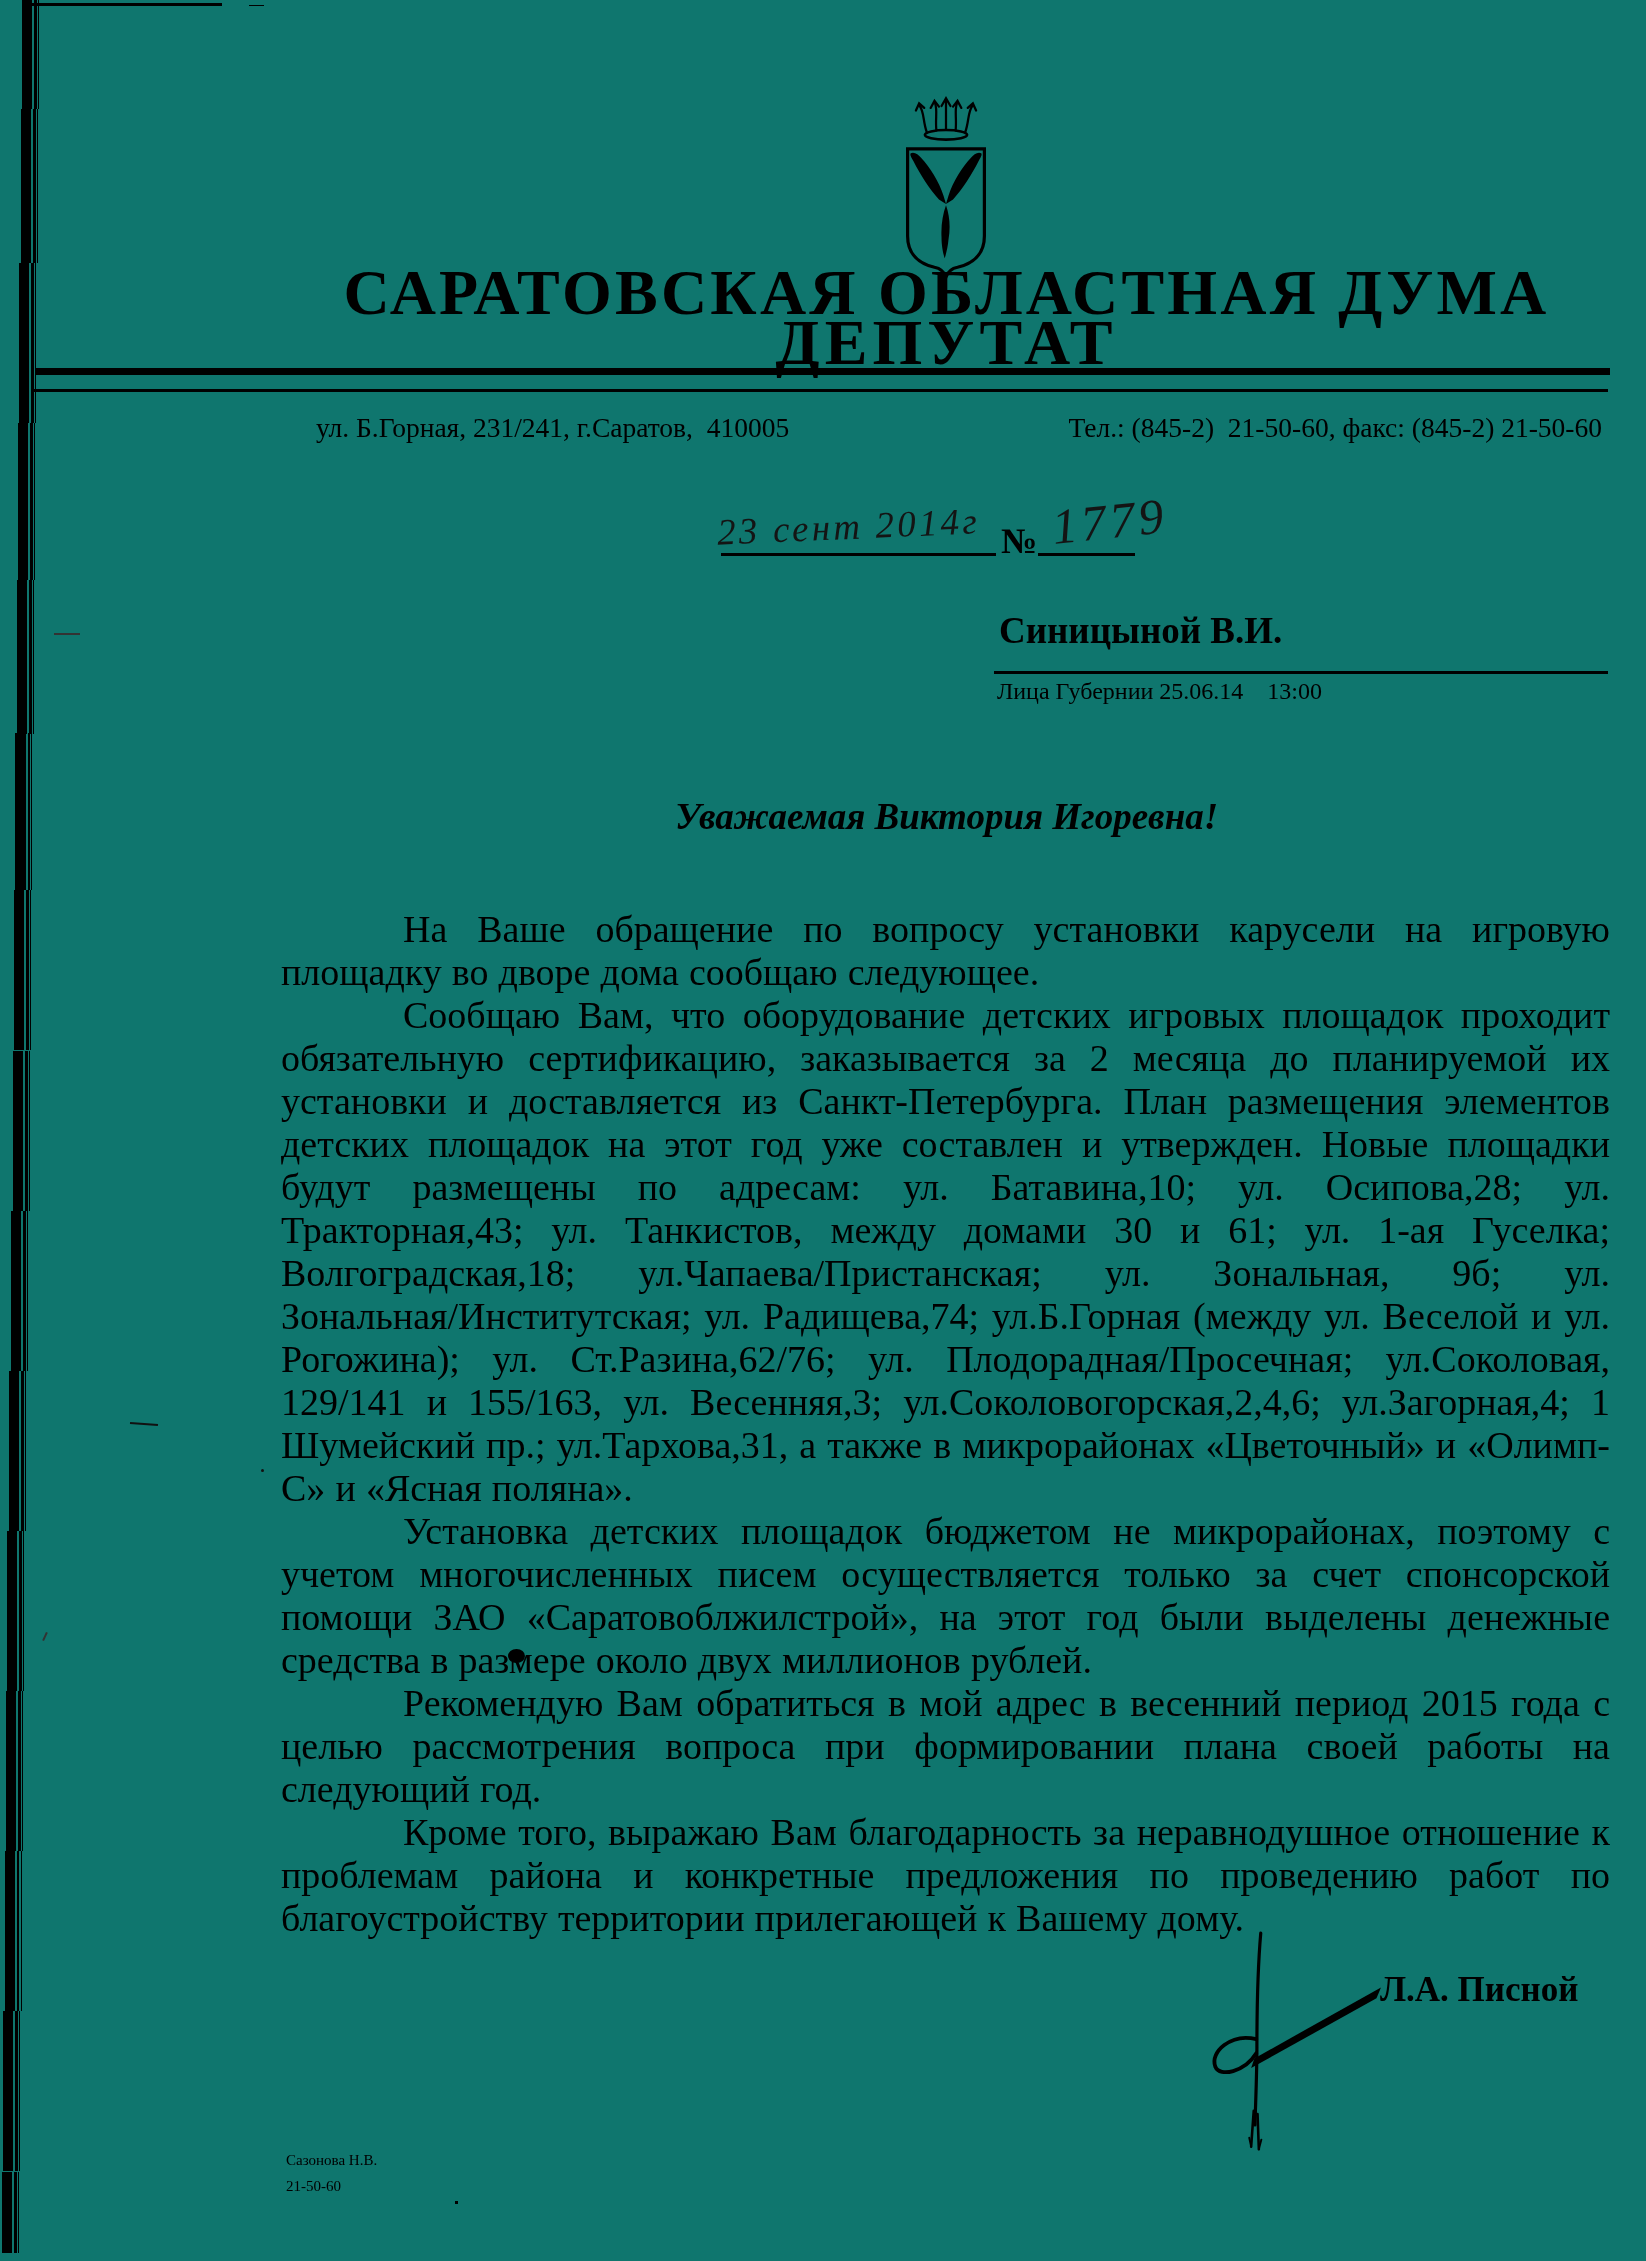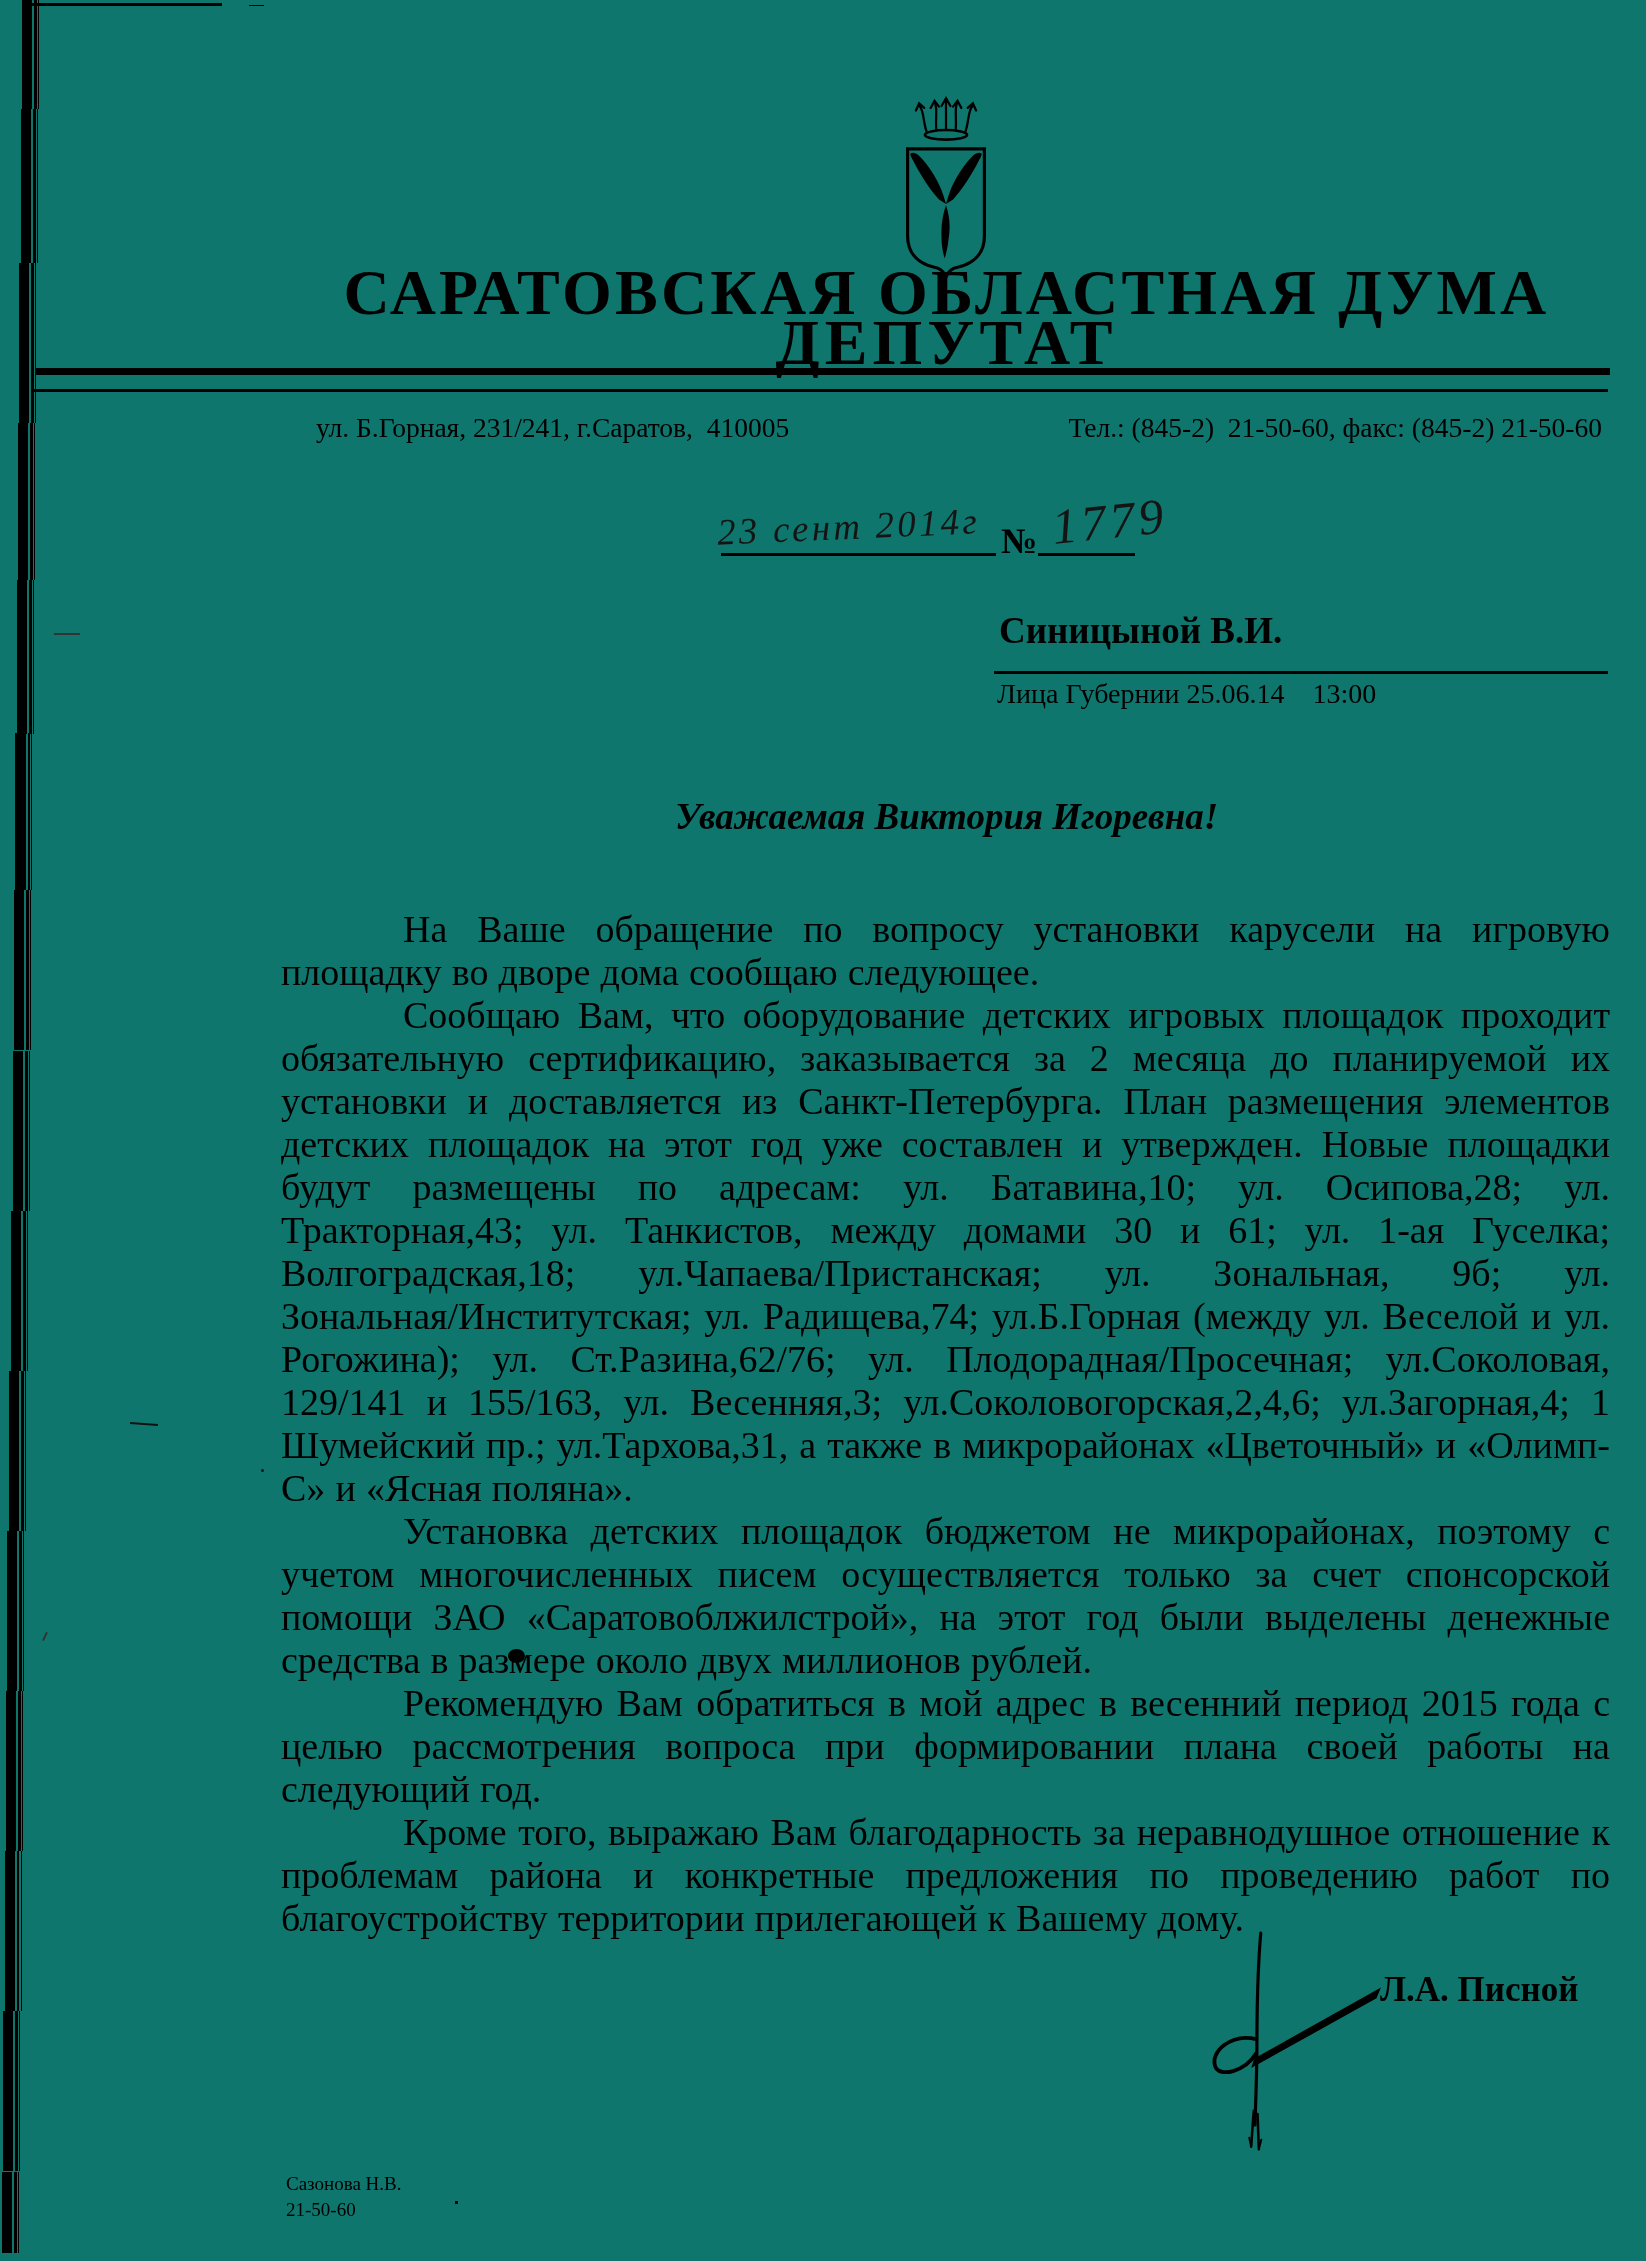--- a/index.html
+++ b/index.html
@@ -35,21 +35,21 @@
   
   .handwr{font-style:italic;color:#141414;}
   #hw-date{position:absolute;left:717px;top:505px;font-size:37px;letter-spacing:3.2px;transform:rotate(-2.5deg);}
   #num-sign{position:absolute;left:1001px;top:520px;font-size:36px;font-weight:bold;}
   #hw-num{position:absolute;left:1052px;top:492px;font-size:50px;letter-spacing:3.8px;transform:rotate(-6deg);}
   #reg-underline-a{position:absolute;left:721px;top:553px;width:275px;height:3.2px;background:#000;}
   #reg-underline-b{position:absolute;left:1038px;top:553px;width:97px;height:3.2px;background:#000;}
   
   #recipient-name{position:absolute;left:999px;top:609px;font-size:37px;font-weight:bold;}
   #recipient-rule{position:absolute;left:994px;top:671px;width:614px;height:2.6px;background:#000;}
-  #event-line{position:absolute;left:997px;top:678px;font-size:28px;white-space:pre-wrap;}
+  #event-line{position:absolute;left:997px;top:678px;font-size:24px;white-space:pre-wrap;}
   
   #salutation{
     position:absolute;left:269px;top:795px;width:1355px;text-align:center;
     font-size:37px;font-weight:bold;font-style:italic;
   }
   #body-block{
     position:absolute;left:281px;top:908px;width:1329px;
     font-size:38px;line-height:43px;
   }
   .bline{
@@ -57,21 +57,21 @@
     text-align:justify;text-align-last:justify;
     word-spacing:0.6px;
   }
   .bline.first{text-indent:122px;}
   .bline.last{text-align-last:left;}
   #ink-blot{position:absolute;left:508px;top:1649px;width:16.7px;height:14px;background:#000;border-radius:50%;}
   
   #signature-svg{position:absolute;left:1185px;top:1919px;}
   #signer-name{position:absolute;left:1380px;top:1970px;font-size:35px;font-weight:bold;white-space:nowrap;}
   
-  #footer-block{position:absolute;left:286px;top:2147px;font-size:19px;line-height:26px;margin-top:24px;}
+  #footer-block{position:absolute;left:286px;top:2147px;font-size:15px;line-height:26px;}
   #footer-dot{position:absolute;left:455px;top:2201px;width:3.2px;height:3.2px;background:#000;}
 </style>
 </head>
 <body>
 
 <div id="page">
 
   <div id="left-bar">
       <div class="barseg-thick" style="left: 22px; top: 0px; width: 10.2px; height: 109px;"></div>
       <div class="barseg-thin" style="left: 34px; top: 0px; width: 2.6px; height: 109px;"></div>

